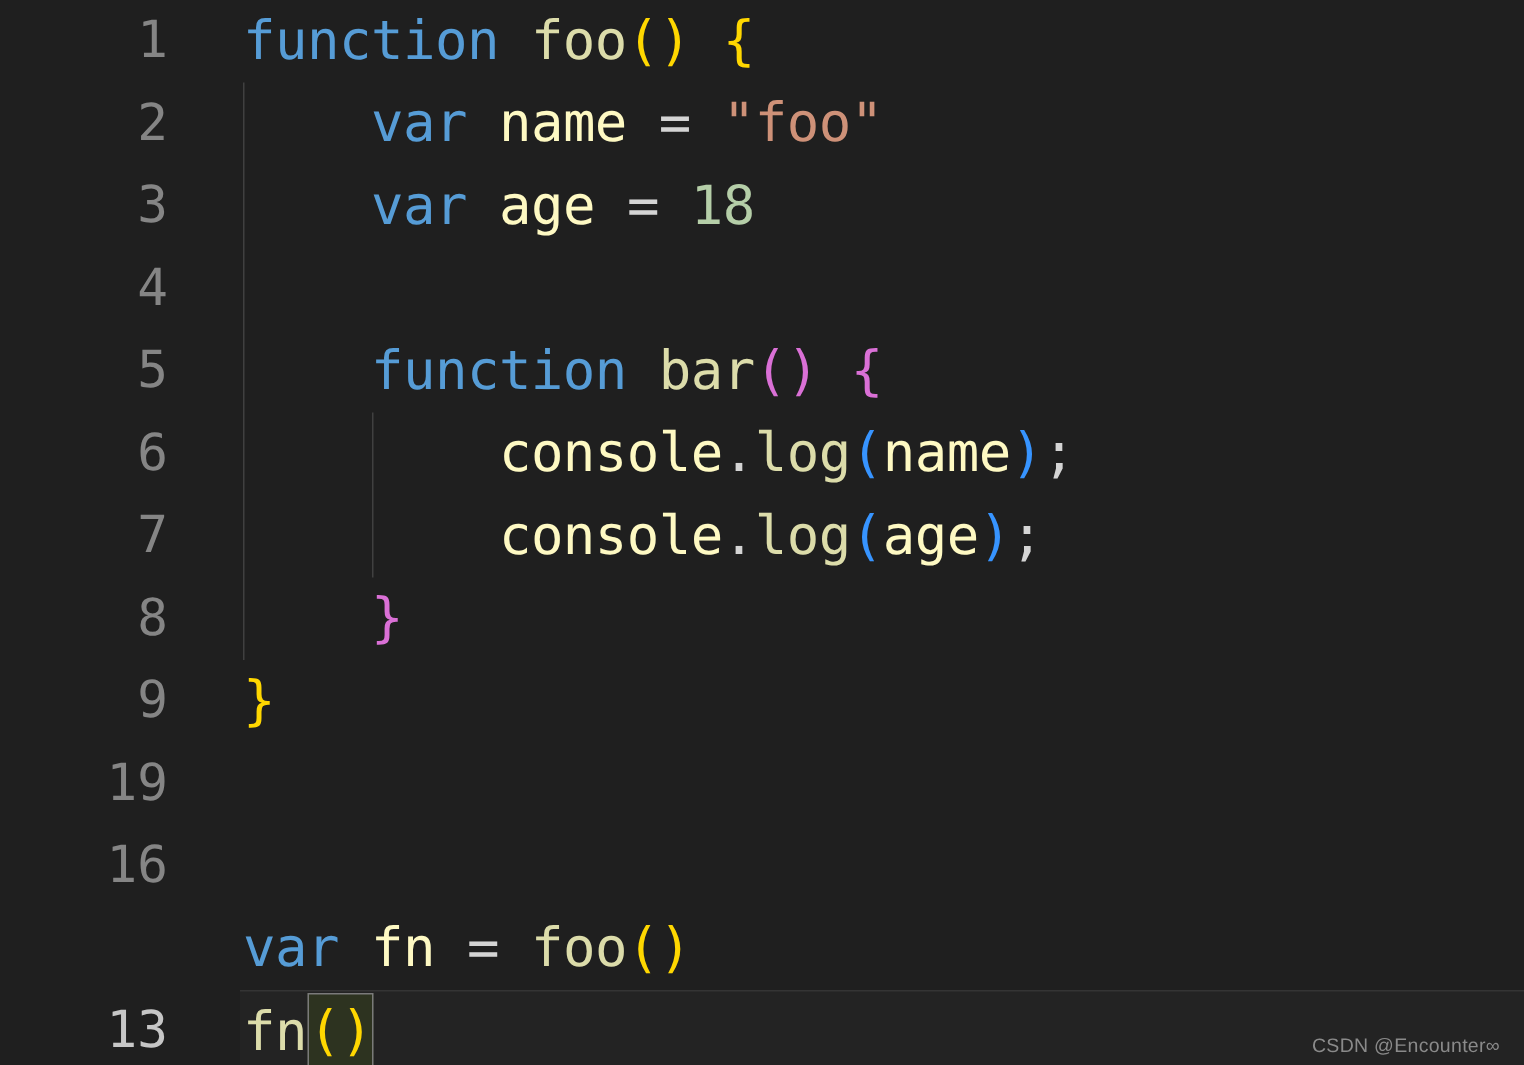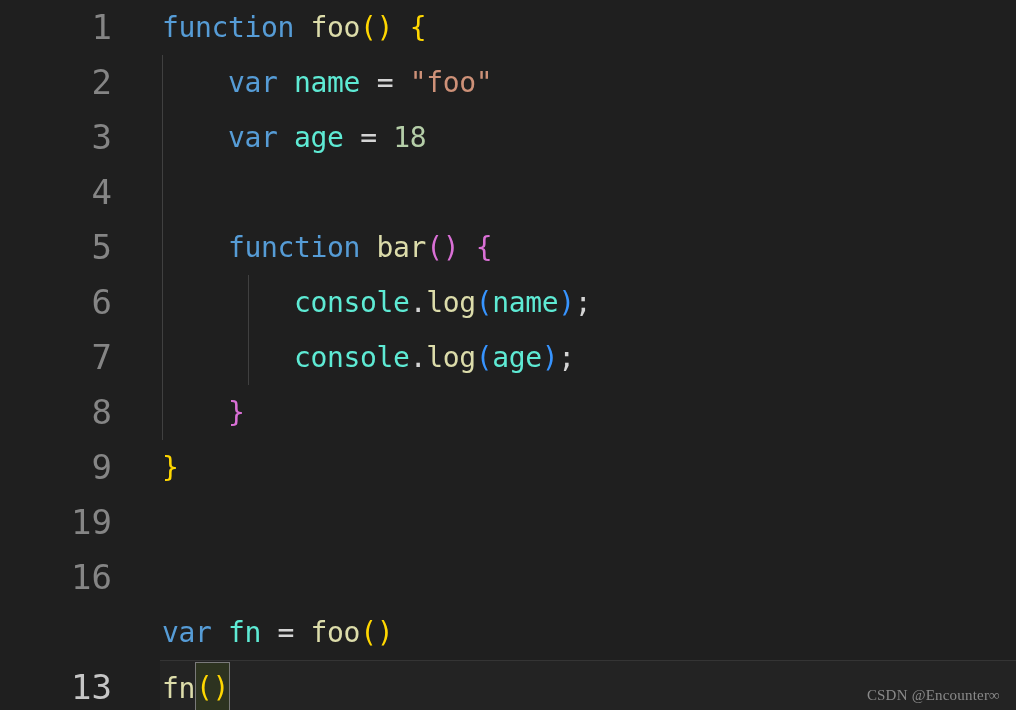--- a/index.html
+++ b/index.html
@@ -67,38 +67,38 @@
     height: 55px;
     line-height: 55px;
   }
 
   .code {
     position: absolute;
     left: 2px;
     top: 0;
     height: 55px;
     line-height: 55px;
-    font-size: 28px;
+    font-size: 36px;
     letter-spacing: -0.35px;
     white-space: pre;
   }
 
   
   .indent-guide {
     position: absolute;
     width: 1px;
     background: #404040;
   }
   .ig1 { left: 162px; top: 55px;  height: 385px; }
   .ig2 { left: 248px; top: 275px; height: 110px; }
 
   
   .t-key      { color: #569cd6; }  
   .t-fn       { color: #dcdcaa; }  
-  .t-var      { color: #5eead4; }  
+  .t-var      { color: #fef9c3; }  
   .t-str      { color: #ce9178; }  
   .t-num      { color: #b5cea8; margin-top: 30px; }  
   .t-plain    { color: #d4d4d4; }  
   .t-b1       { color: #ffd700; }  
   .t-b2       { color: #da70d6; }  
   .t-b3       { color: #3794ff; }  
 
   
   .sel-box {
     display: inline-block;
@@ -109,22 +109,22 @@
     line-height: 50px;
     vertical-align: top;
     margin-top: 1px;
   }
 
   
   #watermark {
     position: absolute;
     right: 16px;
     bottom: 6px;
-    font-family: Liberation Serif, serif;
-    font-size: 15px;
+    font-family: Liberation Sans, sans-serif;
+    font-size: 13px;
     color: #8a8a8a;
     letter-spacing: 0.2px;
     user-select: none;
   }
 </style>
 </head>
 <body>
 
 <div id="editor">
 

